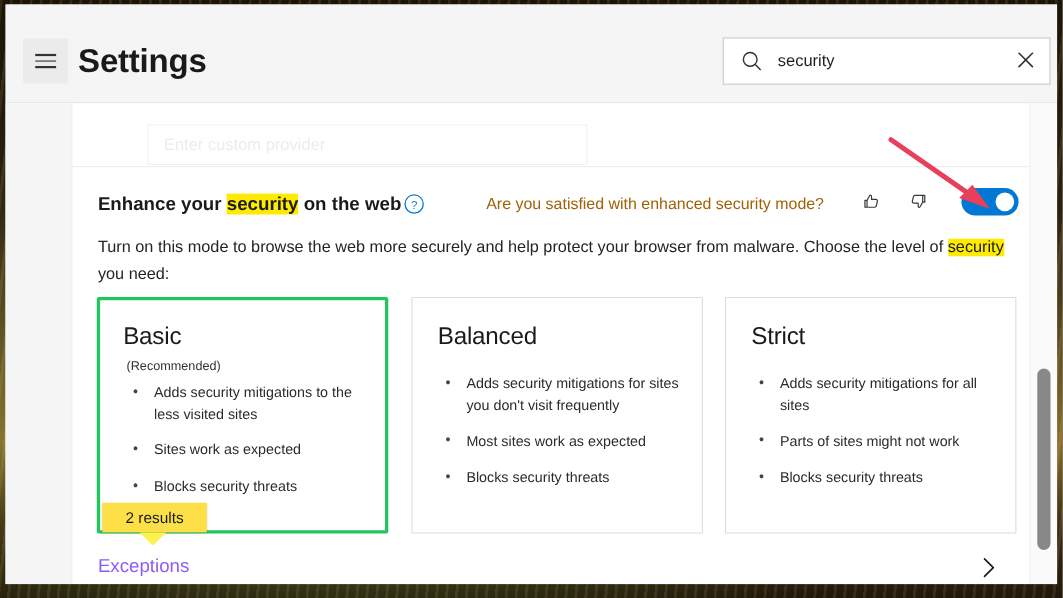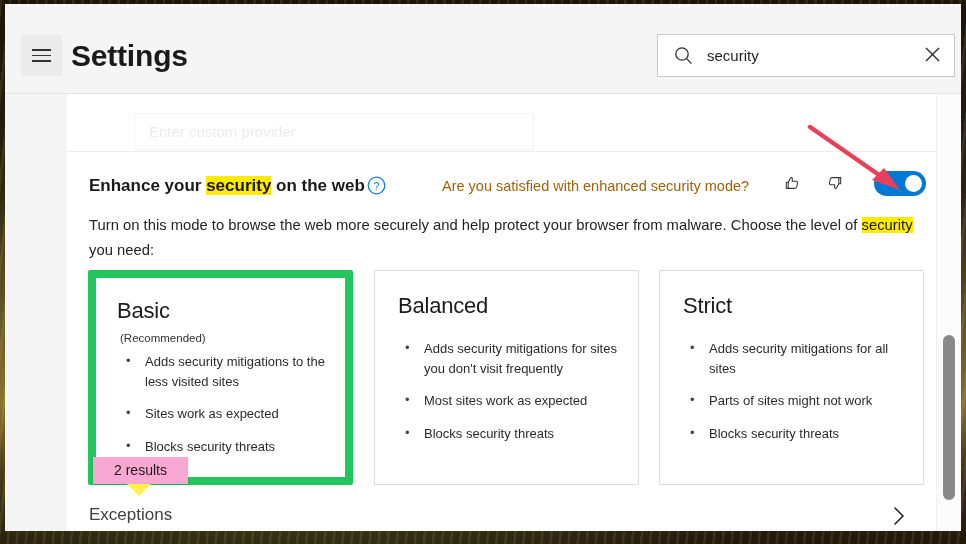--- a/index.html
+++ b/index.html
@@ -183,21 +183,21 @@
   
   .card {
     position: absolute;
     top: 176px;
     width: 265px; height: 215px;
     background: #ffffff;
     border: 1px solid #dcdcdc;
     border-radius: 1px;
   }
   .card.selected {
-    border: 8px solid #22c55e;
+    border: 3px solid #22c55e;
     border-radius: 2px;
   }
   #card-basic { left: 22px; }
   #card-balanced { left: 308px; }
   #card-strict { left: 593px; }
 
   .card-title {
     position: absolute; left: 23px; top: 22px;
     font-size: 22px; font-weight: 400; color: #1a1a1a;
     letter-spacing: -0.2px;
@@ -222,21 +222,21 @@
   .card-list li::before {
     content: "\2022";
     position: absolute; left: 6px; top: -1px;
     font-size: 13px; color: #444;
   }
 
   
   #results-callout {
     position: absolute; left: 93px; top: 457px;
     width: 95px; height: 27px;
-    background: #f9a8d4;
+    background: #fde047;
     z-index: 30;
     box-shadow: 0 1px 2px rgba(0,0,0,0.18);
   }
   #results-callout .label {
     position: absolute; left: 0; right: 0; top: 5px;
     text-align: center;
     font-size: 14px; color: #1a1a1a;
   }
   #results-callout .tail {
     position: absolute; left: 34px; top: 27px;
@@ -248,21 +248,21 @@
 
   
   #exceptions-row {
     position: absolute; left: 61px; top: 398px;
     width: 870px; height: 49px;
     background: #ffffff;
     cursor: pointer;
   }
   #exceptions-label {
     position: absolute; left: 23px; top: 13px;
-    font-size: 17px; color: #404040;
+    font-size: 17px; color: #8b5cf6;
   }
   #exceptions-chevron {
     position: absolute; right: 28px; top: 13px;
     width: 18px; height: 22px;
   }
 
   
   #scrollbar-track {
     position: absolute; left: 931px; top: 0;
     width: 25px; height: 437px;

